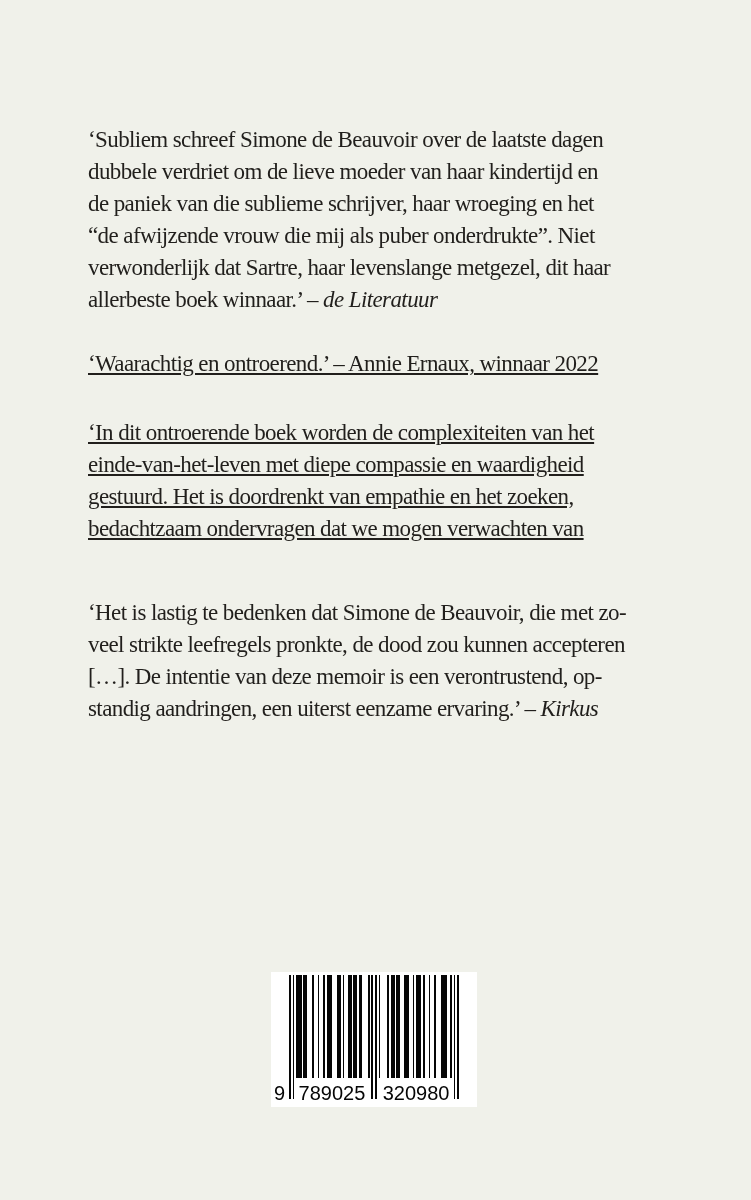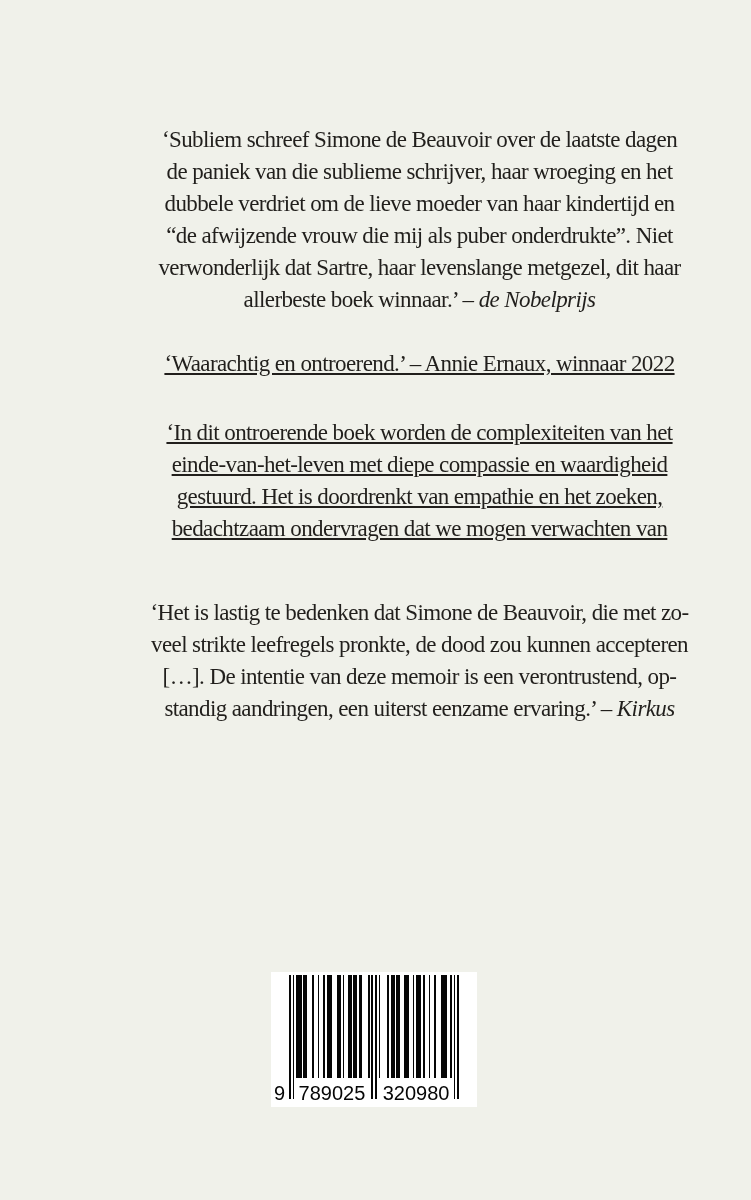--- a/index.html
+++ b/index.html
@@ -4,21 +4,21 @@
 <style>
   html,body{margin:0;padding:0;background:#d8d8d2;}
   .cover{
     position:relative;
     width:751px;height:1200px;
     background:#f0f1ea;
     color:#211f1c;
     font-family:"Liberation Serif", serif;
     overflow:hidden;
   }
-  .quotes{padding:124px 0 0 88px;text-align:center;}
+  .quotes{padding:124px 0 0 88px;}
   .quote{margin:0;}
   .quote:nth-child(2){margin-top:32px;text-decoration:underline;}
   .quote:nth-child(3){margin-top:37px;text-decoration:underline;}
   .quote:nth-child(4){margin-top:52px;}
   .line{
     font-size:23px;
     line-height:32px;
     letter-spacing:-0.6px;
     white-space:nowrap;
   }
@@ -36,25 +36,25 @@
     fill:#060606;
   }
 </style>
 </head>
 <body>
 
 <div class="cover">
   <div class="quotes">
       <div class="quote">
         <div class="line"><span>‘Subliem schreef Simone de Beauvoir over de laatste dagen</span></div>
+        <div class="line"><span>dubbele verdriet om de lieve moeder van haar kindertijd en</span></div>
         <div class="line"><span>de paniek van die sublieme schrijver, haar wroeging en het</span></div>
-        <div class="line"><span>dubbele verdriet om de lieve moeder van haar kindertijd en</span></div>
         <div class="line"><span>“de afwijzende vrouw die mij als puber onderdrukte”. Niet</span></div>
         <div class="line"><span>verwonderlijk dat Sartre, haar levenslange metgezel, dit haar</span></div>
-        <div class="line"><span>allerbeste boek winnaar.’ – </span><span class="em">de Nobelprijs</span></div>
+        <div class="line"><span>allerbeste boek winnaar.’ – </span><span class="em">de Literatuur</span></div>
       </div>
       <div class="quote">
         <div class="line"><span>‘Waarachtig en ontroerend.’ – Annie Ernaux, winnaar 2022</span></div>
       </div>
       <div class="quote">
         <div class="line"><span>‘In dit ontroerende boek worden de complexiteiten van het</span></div>
         <div class="line"><span>einde-van-het-leven met diepe compassie en waardigheid</span></div>
         <div class="line"><span>gestuurd. Het is doordrenkt van empathie en het zoeken,</span></div>
         <div class="line"><span>bedachtzaam ondervragen dat we mogen verwachten van</span></div>
       </div>

